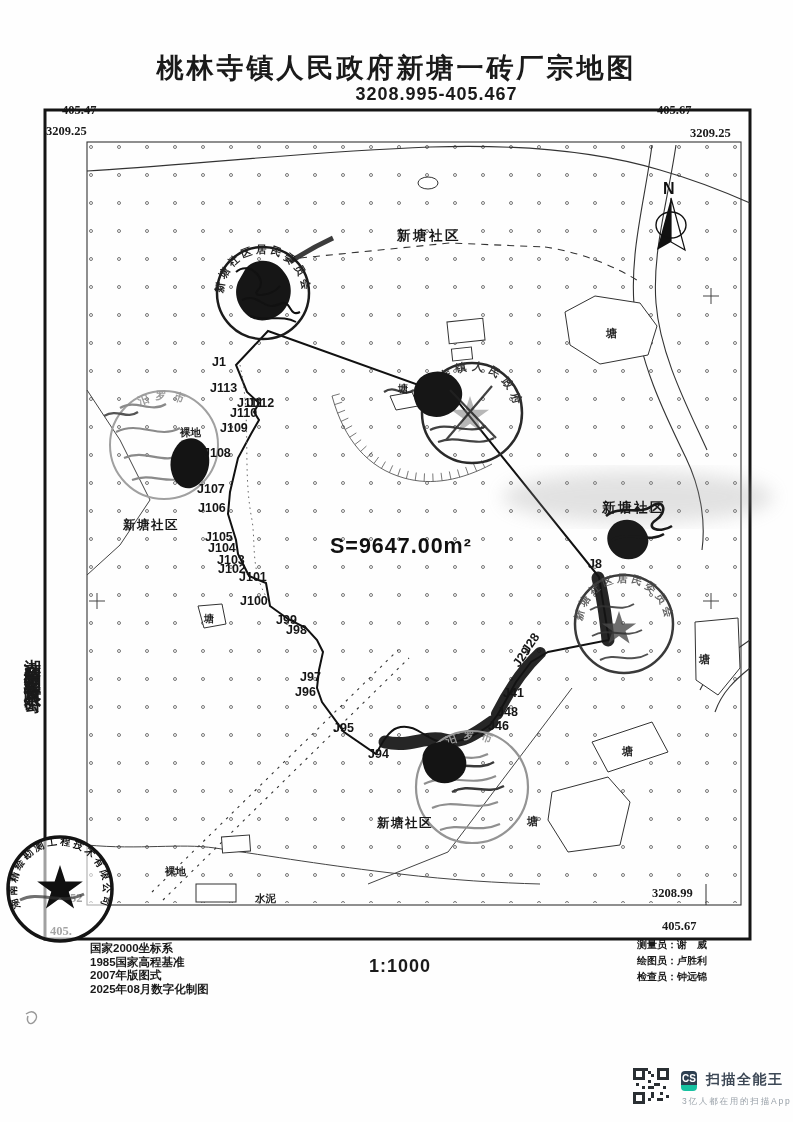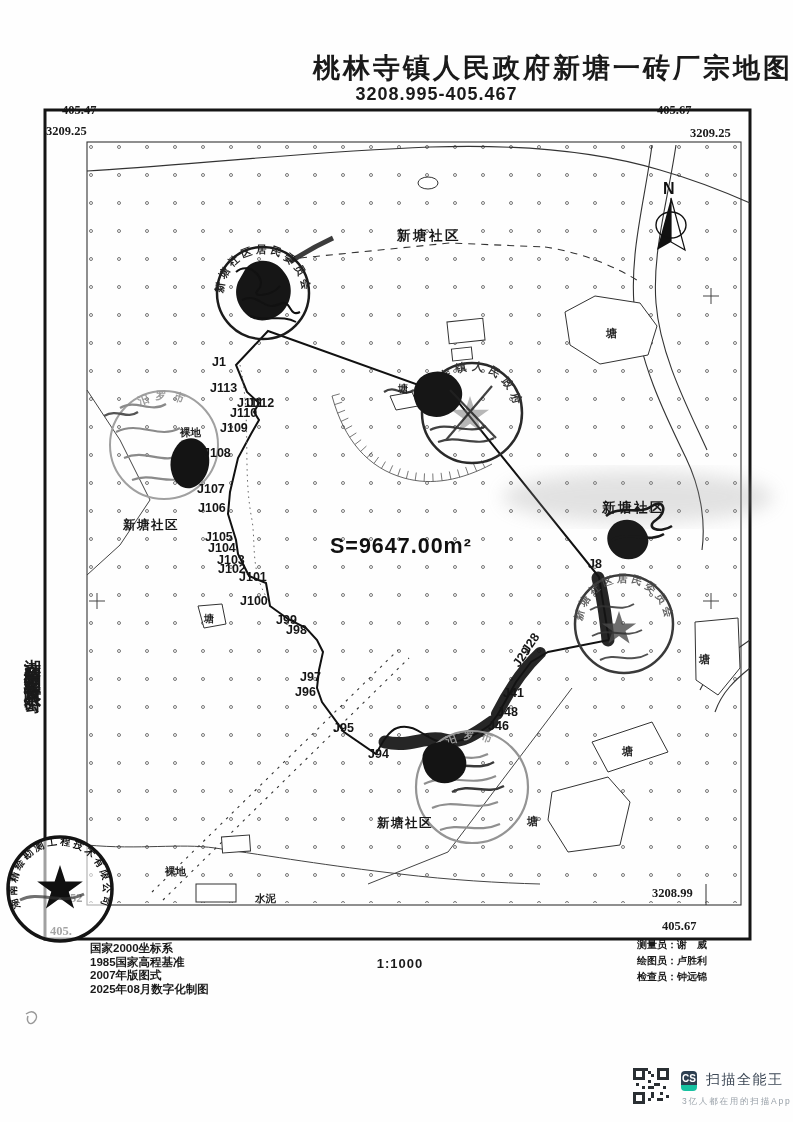--- a/index.html
+++ b/index.html
@@ -1,30 +1,30 @@
 <!DOCTYPE html>
 <html><head>
 <meta charset="utf-8">
 <style>
   html,body{margin:0;padding:0;}
   body{width:793px;height:1122px;position:relative;background:#fefefe;
        font-family:"Liberation Sans",sans-serif;color:#1a1a1a;overflow:hidden;}
   .abs{position:absolute;}
-  .title{top:50px;left:0;width:100%;text-align:right;font-size:27px;font-weight:800;letter-spacing:3px;}
+  .title{top:50px;left:0;width:100%;text-align:center;font-size:27px;font-weight:800;letter-spacing:3px;}
   .subtitle{top:84px;left:0;width:100%;text-align:center;font-size:18px;font-weight:600;letter-spacing:1px;margin-left:40px;}
   .coord{font-size:12.5px;font-weight:600;font-family:Liberation Serif, serif;}
   .company{left:21px;top:645px;writing-mode:vertical-rl;text-orientation:upright;
            font-size:17px;font-weight:600;letter-spacing:3px;}
   .notes{left:90px;top:942px;font-size:11.5px;font-weight:700;line-height:13.5px;}
-  .scale{left:300px;top:956px;width:200px;text-align:center;font-size:13px;font-weight:600;letter-spacing:1px;}
+  .scale{left:300px;top:956px;width:200px;text-align:center;font-size:18px;font-weight:600;letter-spacing:1px;}
   .credits{left:637px;top:937px;font-size:10px;font-weight:700;line-height:16px;}
   .cs-logo{left:681px;top:1071px;width:16px;height:20px;border-radius:4px;
            background:linear-gradient(to bottom,#2d3f50 72%,#17c2a1 72%);
            color:#fff;font-size:10px;font-weight:700;text-align:center;line-height:15px;}
-  .cs-name{left:706px;top:1071px;font-size:14px;font-weight:400;color:#3d4856;letter-spacing:1.5px;}
+  .cs-name{left:706px;top:1071px;font-size:14px;font-weight:700;color:#3d4856;letter-spacing:1.5px;}
   .cs-tag{left:682px;top:1096px;font-size:8.5px;color:#98a0a8;letter-spacing:1.8px;text-align:right;}
   
   text{font-family:"Liberation Sans",sans-serif;}
   .jlabel{font-size:12.5px;font-weight:700;fill:#151515;}
   .community{font-size:13.5px;font-weight:700;letter-spacing:2.5px;fill:#181818;}
   .community-sm{font-size:12.5px;font-weight:700;letter-spacing:1.5px;fill:#181818;}
   .pond{font-size:11px;font-weight:700;fill:#222;}
   .pond-sm{font-size:10px;font-weight:700;fill:#222;}
   .ground{font-size:10.5px;font-weight:700;fill:#222;}
   .arealabel{font-size:21.5px;font-weight:600;letter-spacing:1px;fill:#111;}

